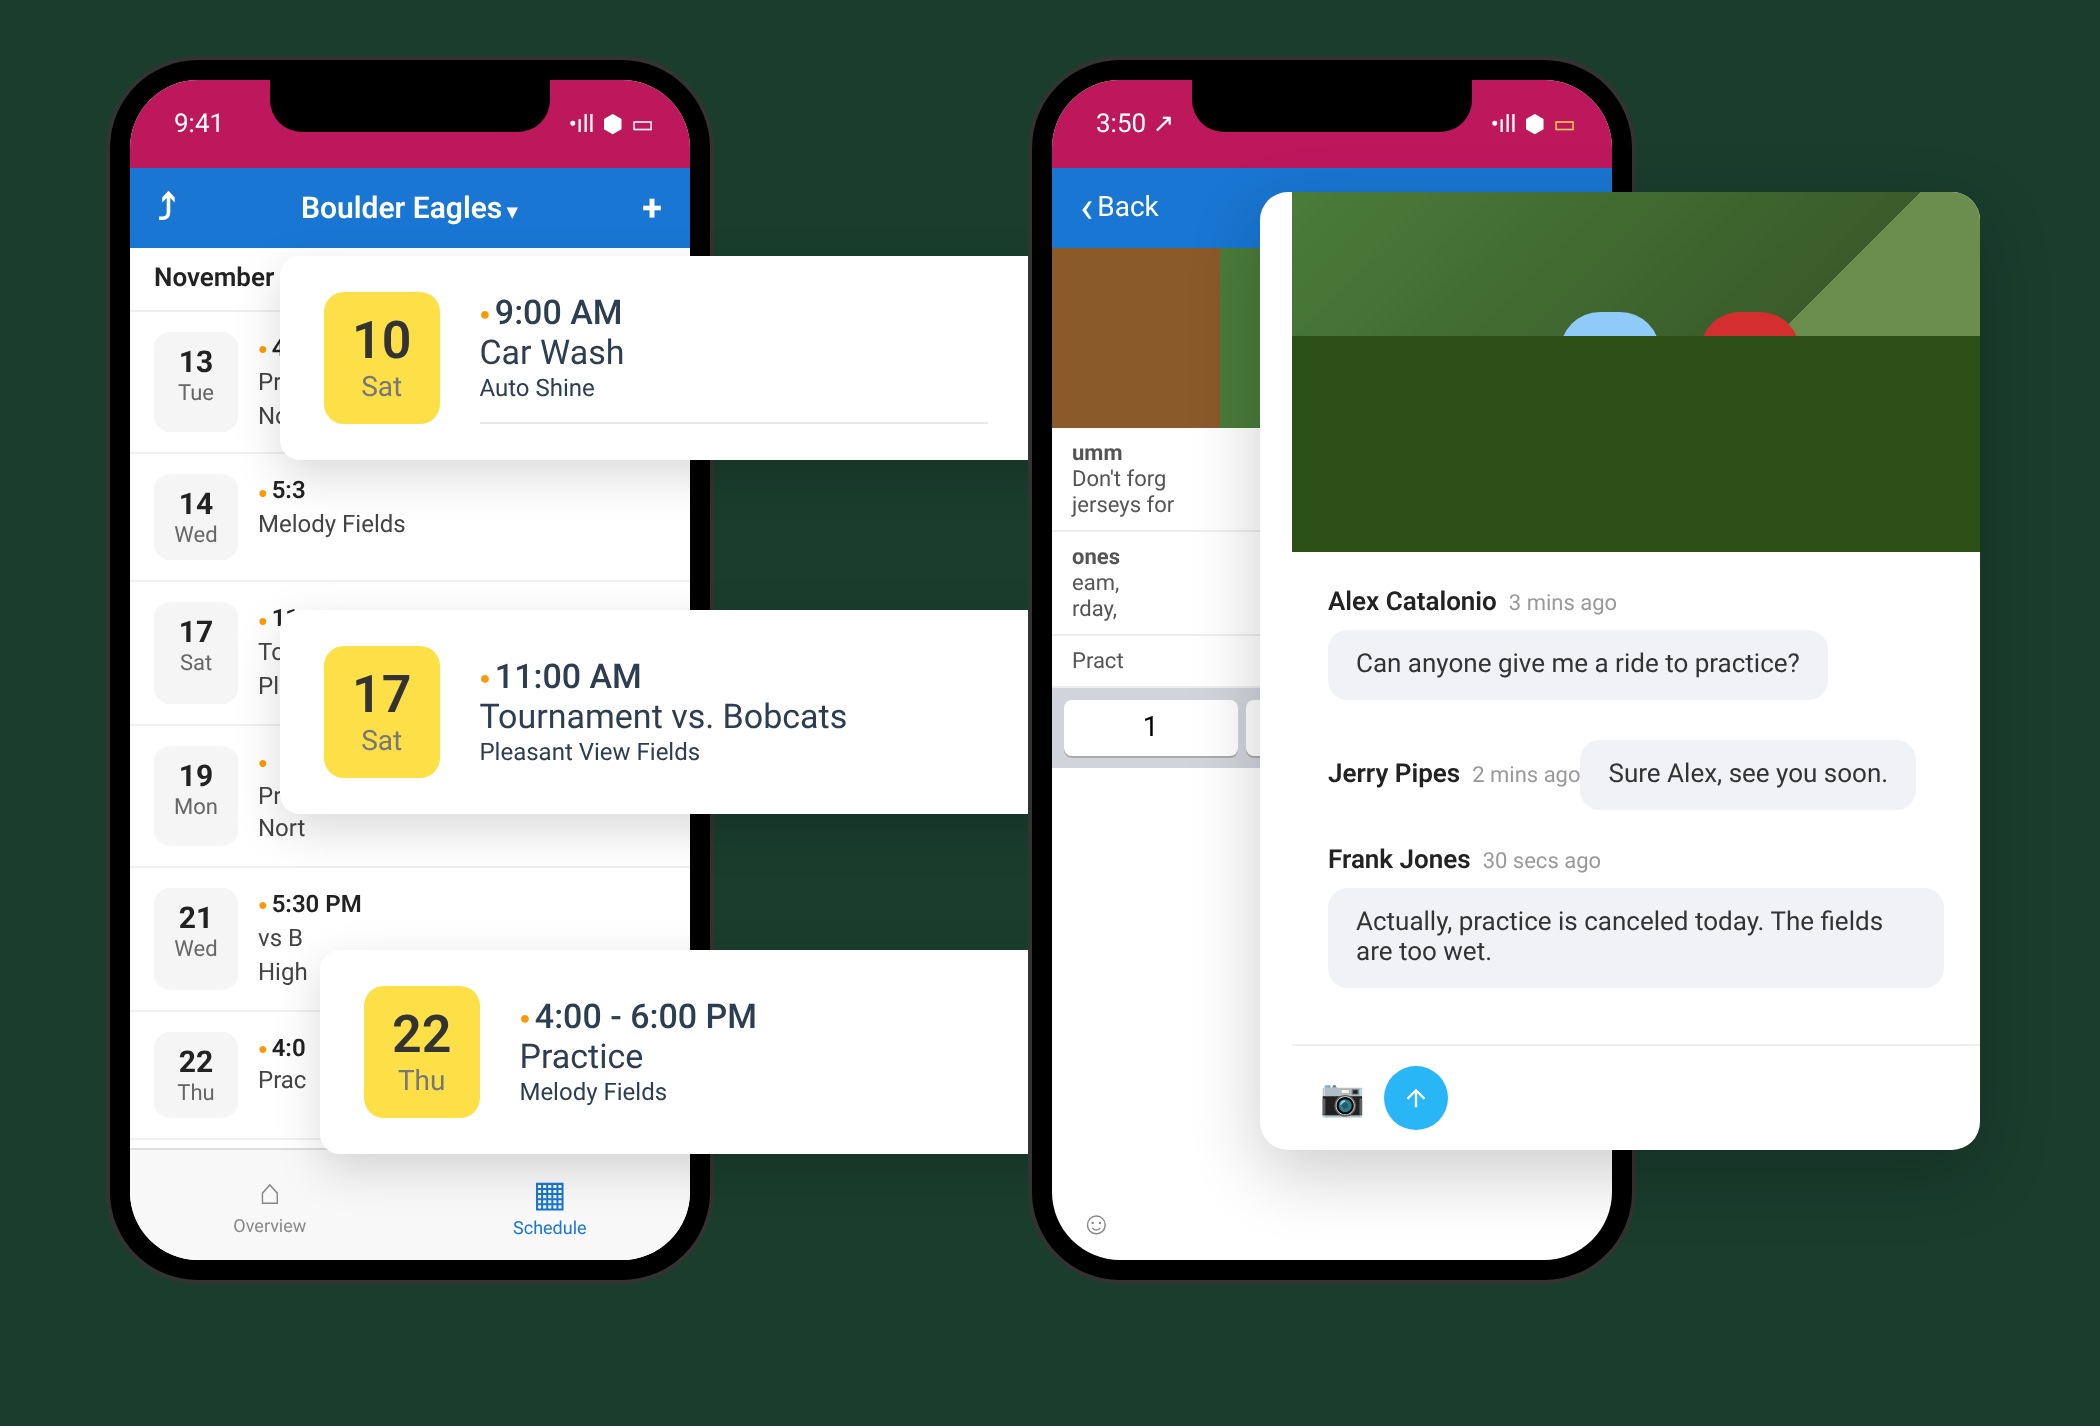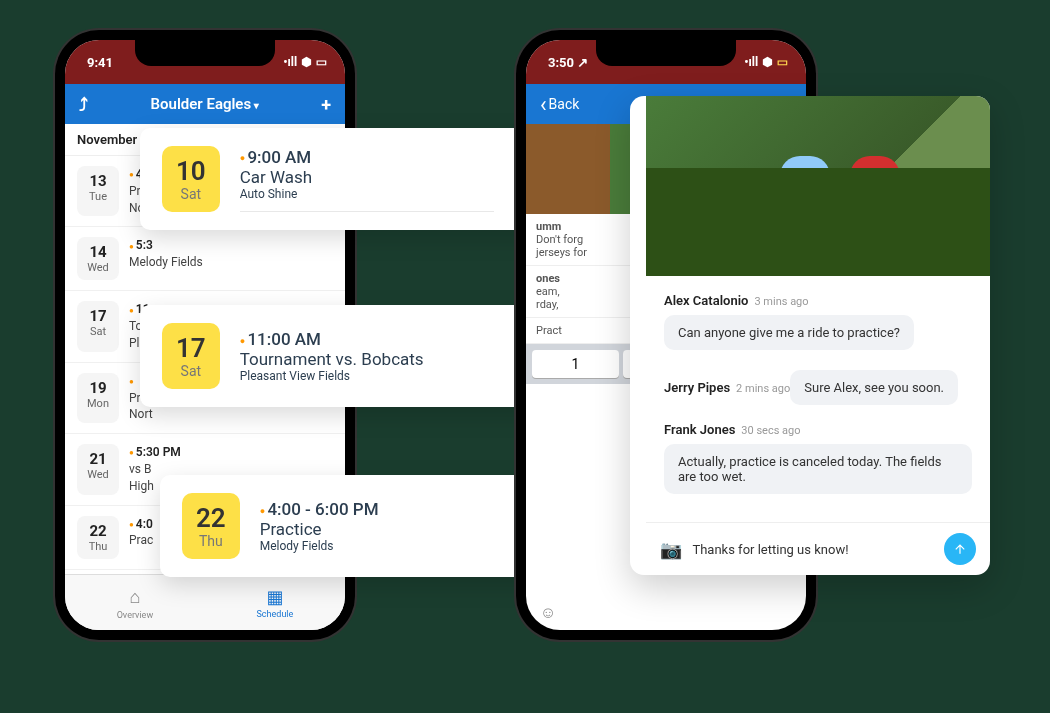--- a/index.html
+++ b/index.html
@@ -2,21 +2,21 @@
 <html><head>
 <meta charset="utf-8">
 <style>
 * { box-sizing: border-box; margin: 0; padding: 0; font-family: -apple-system, BlinkMacSystemFont, "Segoe UI", Roboto, sans-serif; }
 body { background: #1a3d2e; width: 1050px; height: 713px; position: relative; overflow: hidden; }
 
 .phone { position: absolute; background: #000; border-radius: 44px; padding: 10px; box-shadow: 0 0 0 2px #333; }
 .phone-screen { background: #fff; border-radius: 34px; overflow: hidden; width: 280px; height: 590px; position: relative; }
 .notch { position: absolute; top: 0; left: 50%; transform: translateX(-50%); width: 140px; height: 26px; background: #000; border-radius: 0 0 16px 16px; z-index: 100; }
 
-.status-bar { height: 44px; background: #7f1d1d; color: #fff; display: flex; justify-content: space-between; align-items: center; padding: 0 18px 0 22px; font-size: 13px; font-weight: 700; }
+.status-bar { height: 44px; background: #be185d; color: #fff; display: flex; justify-content: space-between; align-items: center; padding: 0 18px 0 22px; font-size: 13px; font-weight: 400; }
 .status-right { display: flex; gap: 4px; align-items: center; }
 .status-right span { font-size: 12px; }
 
 .nav-bar { height: 40px; background: #1976d2; color: #fff; display: flex; align-items: center; justify-content: space-between; padding: 0 14px; }
 .nav-title { font-size: 15px; font-weight: 600; }
 .nav-title::after { content: " ▾"; font-size: 10px; }
 .nav-icon { font-size: 18px; font-weight: bold; cursor: pointer; }
 .nav-back { font-size: 14px; display: flex; align-items: center; gap: 2px; }
 .nav-back::before { content: "‹"; font-size: 22px; }
 
@@ -243,20 +243,19 @@
     <div class="player red"></div>
     <div class="ball"></div>
   </div>
   <div class="chat-body" id="chat-body">
       <div class="chat-msg"><span class="chat-author">Alex Catalonio</span><span class="chat-ts">3 mins ago</span><div class="chat-bubble">Can anyone give me a ride to practice?</div></div>
       <div class="chat-msg"><span class="chat-author">Jerry Pipes</span><span class="chat-ts">2 mins ago</span><div class="chat-bubble">Sure Alex, see you soon.</div></div>
       <div class="chat-msg"><span class="chat-author">Frank Jones</span><span class="chat-ts">30 secs ago</span><div class="chat-bubble">Actually, practice is canceled today. The fields are too wet.</div></div>
     </div>
   <div class="chat-input-row">
     <span class="chat-cam">📷</span>
-    <input class="chat-input" value="Thanks for letting us know!" style="">
     <div class="chat-send">
       <svg viewBox="0 0 24 24" fill="#fff">
           <path d="M12 4l-1.4 1.4L16.2 11H4v2h12.2l-5.6 5.6L12 20l8-8z" transform="rotate(-90 12 12)"></path>
         </svg>
     </div>
   </div>
 </div>
 
 </body></html>

